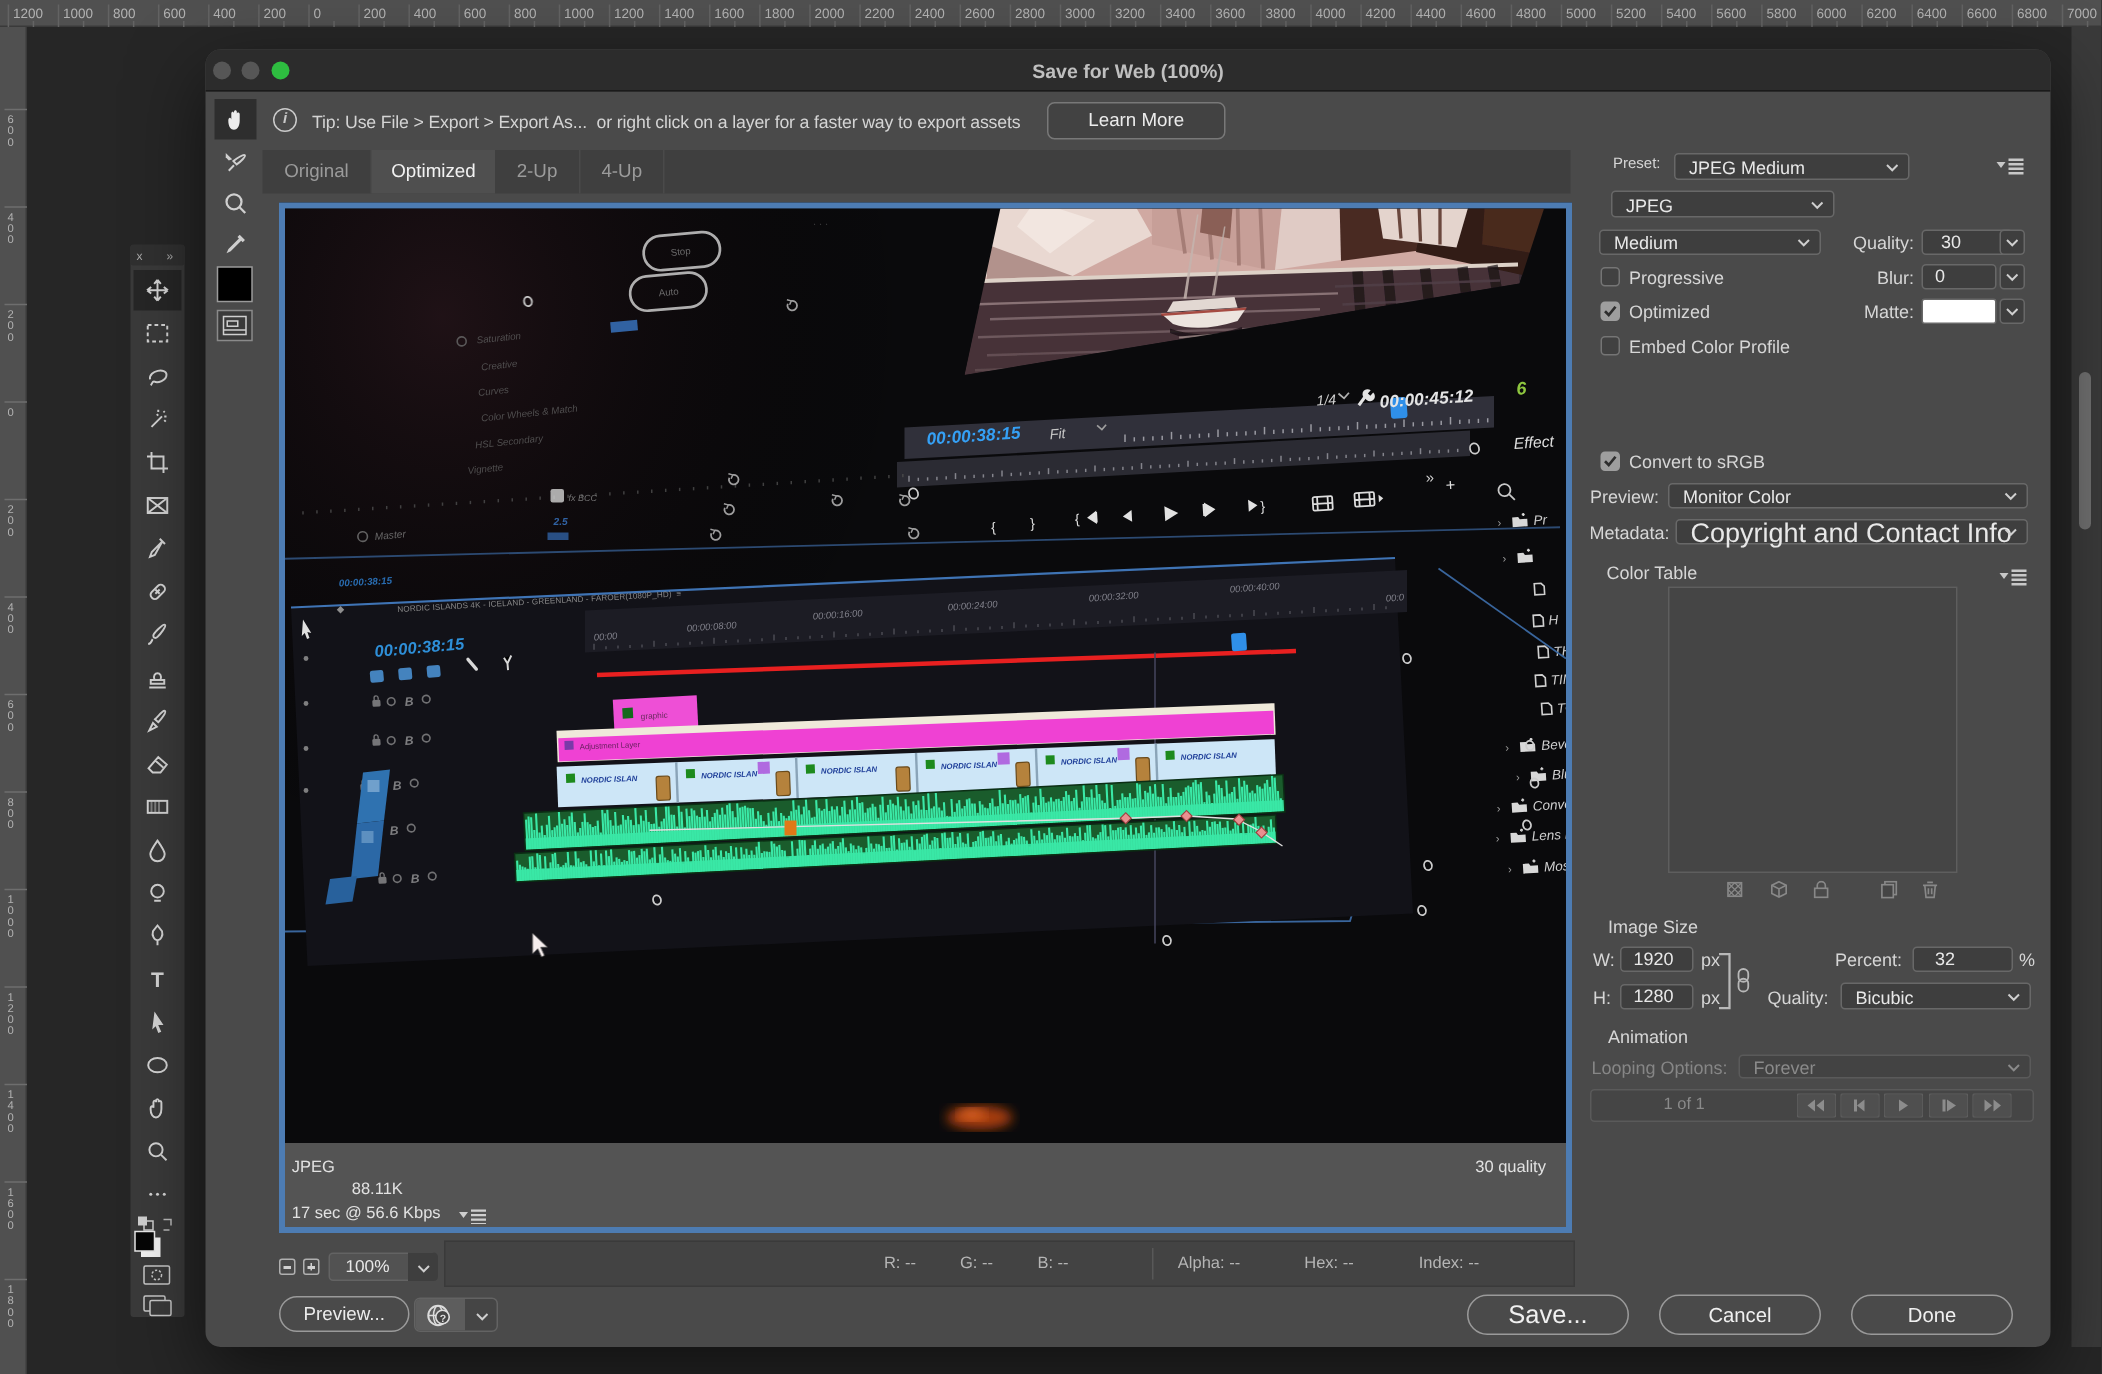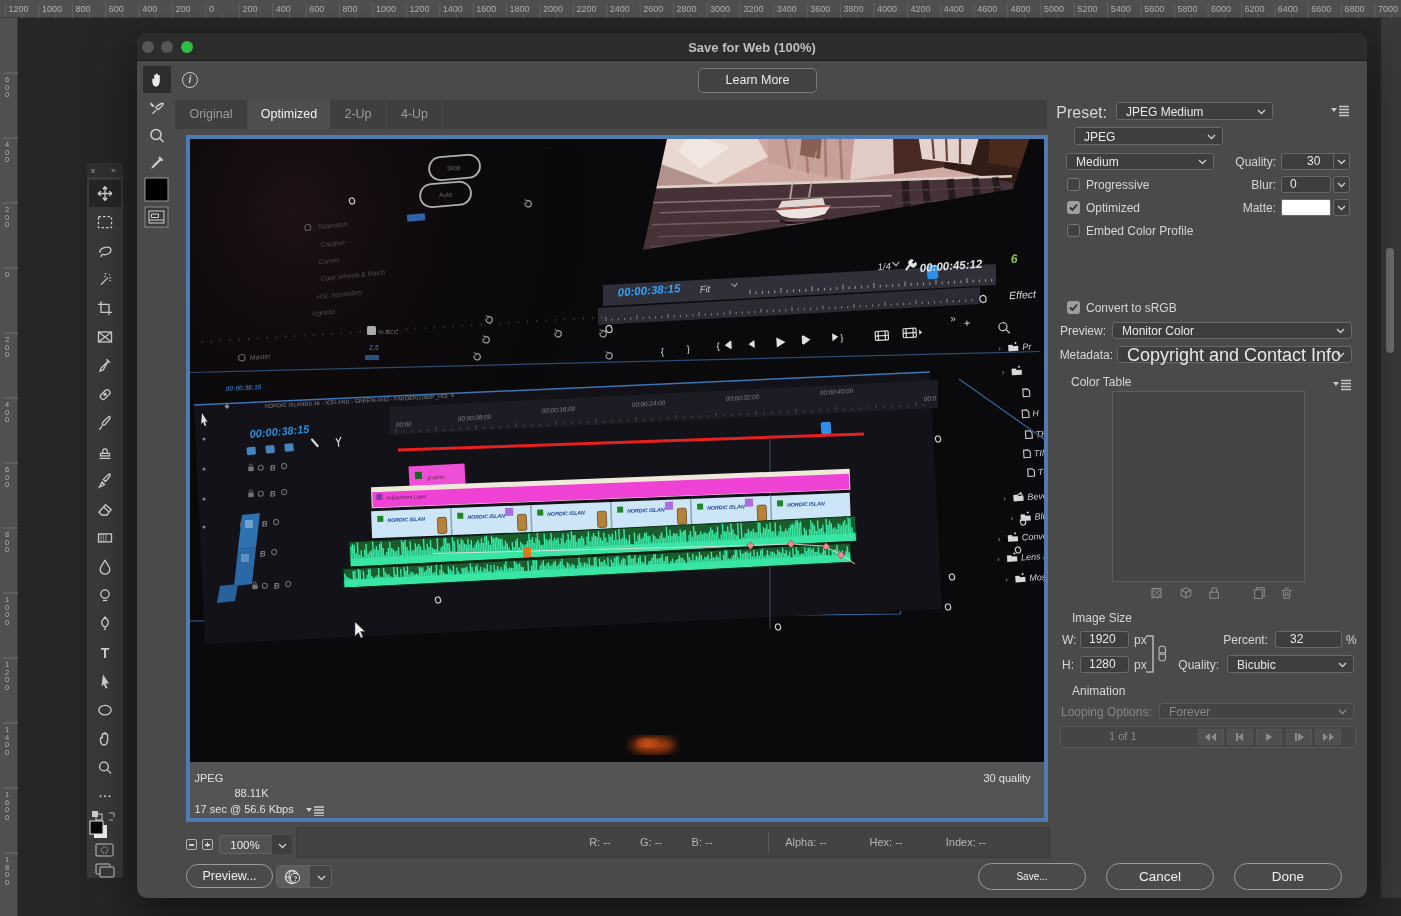--- a/index.html
+++ b/index.html
@@ -296,20 +296,21 @@
   <div class="abs" style="left:1386px;top:248px;width:8px;height:105px;background:#6f6f6f;border-radius:4px;"></div>
 
   <div class="abs" id="dialog" style="left:137px;top:33px;width:1230px;height:865px;background:#4a4a4a;border-radius:10px;box-shadow:0 18px 50px rgba(0,0,0,.55);overflow:hidden;">
     <div class="abs" style="left:0;top:0;width:1230px;height:28px;background:#2c2c2c;border-bottom:1px solid #1a1a1a;"></div>
     <div class="abs" style="left:5px;top:8px;width:12px;height:12px;border-radius:50%;background:#565656;"></div>
     <div class="abs" style="left:24px;top:8px;width:12px;height:12px;border-radius:50%;background:#565656;"></div>
     <div class="abs" style="left:44px;top:8px;width:12px;height:12px;border-radius:50%;background:#2ebd40;"></div>
     <div class="abs" style="left:0;top:7px;width:1230px;text-align:center;color:#bfbfbf;font-size:13px;font-weight:bold;">Save for Web (100%)</div>
 
     <div class="abs" style="left:45px;top:39px;width:16px;height:16px;border:1.5px solid #c9c9c9;border-radius:50%;color:#c9c9c9;font-size:10px;text-align:center;line-height:14px;font-weight:bold;font-style:italic;">i</div>
+    <div class="abs" style="left:71px;top:41px;color:#d4d4d4;font-size:11.8px;letter-spacing:-0.1px;">Tip: Use File &gt; Export &gt; Export As...&nbsp; or right click on a layer for a faster way to export assets</div>
     <div class="abs" style="left:561px;top:35px;width:119px;height:25px;background:#424242;border:1px solid #787878;border-radius:5px;color:#ececec;font-size:12.5px;text-align:center;line-height:23px;">Learn More</div>
 
     <svg width="40" height="210" style="position:absolute;left:4px;top:30px">
         <rect x="2" y="3" width="28" height="27" fill="#2e2e2e"></rect>
         <g transform="translate(16,17)">
           <path d="M-4.8,0.5 C-4.8,-2 -3.1,-2 -2.8,-0.3 L-2.8,-4.3 C-2.8,-5.8 -1,-5.8 -1,-4.3 L-1,-5.3 C-1,-6.8 0.9,-6.8 0.9,-5.3 L0.9,-4.2 C0.9,-5.4 2.8,-5.4 2.8,-4 L2.8,0.5 C2.8,4.4 0.9,6.5 -1,6.5 C-3.1,6.5 -4.8,4.4 -4.8,0.5 Z" fill="#ececec"></path>
         </g>
         <g transform="translate(16,45)">
           <path d="M-6.5,-6 L-2.2,-1.8 L-4.5,-1 L-6.5,-3.2 Z" fill="#cfcfcf"></path>
           <path d="M6.2,-4.5 C7,-3.7 3.5,-0.2 0.8,1.6 L-1.4,-0.6 C1.2,-2.8 5.4,-5.3 6.2,-4.5 Z" fill="none" stroke="#cfcfcf" stroke-width="1.3"></path>
@@ -935,21 +936,21 @@
         <div class="abs" style="left:5px;top:25px;margin-left:40px;">88.11K</div>
         <div class="abs" style="left:5px;top:41px;">17 sec @ 56.6 Kbps</div>
         <svg class="abs" style="left:116px;top:44px" width="20" height="10">
             <path d="M0,2 L6,2 L3,6 Z" fill="#cfcfcf"></path>
             <path d="M8,1 h10 M8,4 h10 M8,7 h10 M8,10 h10" stroke="#cfcfcf" stroke-width="1.5"></path>
           </svg>
         <div class="abs" style="left:794px;top:10px;">30 quality</div>
       </div>
     </div>
 
-    <div class="abs" style="left:810px;top:71px;width:160px;text-align:right;color:#d6d6d6;font-size:16px;">Preset:</div>
+    <div class="abs" style="left:810px;top:71px;width:160px;text-align:right;color:#d6d6d6;font-size:10px;">Preset:</div>
       <div class="abs" style="left:979px;top:69px;width:157px;height:18px;background:#3e3e3e;border:1px solid #686868;border-radius:3px;">
         <div class="abs" style="left:9px;top:1px;color:#e8e8e8;font-size:12px;line-height:16px;white-space:nowrap;">JPEG Medium</div>
         <svg class="abs" style="right:6px;top:6px" width="9" height="6">
           <path d="M1,1 L4.5,4.5 L8,1" stroke="#cfcfcf" stroke-width="1.3" fill="none"></path>
         </svg>
       </div>
       <svg class="abs" style="left:1193px;top:72px" width="20" height="12">
         <path d="M1,3 L7,3 L4,7 Z" fill="#c8c8c8"></path>
         <path d="M9,1.5 h10 M9,4.5 h10 M9,7.5 h10 M9,10.5 h10" stroke="#c8c8c8" stroke-width="1.6"></path>
       </svg>
@@ -959,21 +960,21 @@
           <path d="M1,1 L4.5,4.5 L8,1" stroke="#cfcfcf" stroke-width="1.3" fill="none"></path>
         </svg>
       </div>
       <div class="abs" style="left:929px;top:120px;width:148px;height:17px;background:#3e3e3e;border:1px solid #686868;border-radius:3px;">
         <div class="abs" style="left:9px;top:0px;color:#e8e8e8;font-size:12px;line-height:16px;white-space:nowrap;">Medium</div>
         <svg class="abs" style="right:6px;top:5px" width="9" height="6">
           <path d="M1,1 L4.5,4.5 L8,1" stroke="#cfcfcf" stroke-width="1.3" fill="none"></path>
         </svg>
       </div>
       <div class="abs" style="left:979px;top:122px;width:160px;text-align:right;color:#d6d6d6;font-size:12px;">Quality:</div>
-      <div class="abs" style="left:1144px;top:120px;width:61px;height:17px;background:#3e3e3e;border:1px solid #686868;border-radius:3px;color:#e8e8e8;font-size:12px;line-height:15px;padding-left:25px;">30</div>
+      <div class="abs" style="left:1144px;top:120px;width:61px;height:17px;background:#3e3e3e;border:1px solid #686868;border-radius:3px;color:#e8e8e8;font-size:12px;line-height:15px;padding-left:12px;">30</div>
       <div class="abs" style="left:1196px;top:120px;width:17px;height:17px;background:#3e3e3e;border:1px solid #686868;border-radius:3px;">
         <svg class="abs" style="left:3px;top:5px" width="9" height="6">
           <path d="M1,1 L4.5,4.5 L8,1" stroke="#cfcfcf" stroke-width="1.3" fill="none"></path>
         </svg>
       </div>
       <div class="abs" style="left:930px;top:145px;width:13px;height:13px;background:#414141;border:1px solid #757575;border-radius:3px;"></div>
       <div class="abs lbl" style="left:949px;top:145px;">Progressive</div>
       <div class="abs" style="left:979px;top:145px;width:160px;text-align:right;color:#d6d6d6;font-size:12px;">Blur:</div>
       <div class="abs" style="left:1144px;top:143px;width:50px;height:17px;background:#3e3e3e;border:1px solid #686868;border-radius:3px;color:#e8e8e8;font-size:12px;line-height:15px;padding-left:8px;">0</div>
       <div class="abs" style="left:1196px;top:143px;width:17px;height:17px;background:#3e3e3e;border:1px solid #686868;border-radius:3px;">
@@ -1130,17 +1131,17 @@
           <circle cx="8" cy="8" r="6.5" fill="none" stroke="#dcdcdc" stroke-width="1.3"></circle>
           <ellipse cx="8" cy="8" rx="3" ry="6.5" fill="none" stroke="#dcdcdc" stroke-width="1"></ellipse>
           <path d="M1.5,8 h13" stroke="#dcdcdc" stroke-width="1"></path>
           <circle cx="11" cy="9" r="4.5" fill="#454545" stroke="#dcdcdc" stroke-width="1.1"></circle>
           <text x="9.2" y="12.2" fill="#dcdcdc" font-size="7" font-weight="bold">?</text>
         </svg>
         <svg class="abs" style="left:40px;top:9px" width="9" height="6">
           <path d="M1,1 L4.5,4.5 L8,1" stroke="#cfcfcf" stroke-width="1.3" fill="none"></path>
         </svg>
       </div>
-      <div class="abs" style="left:841px;top:830px;width:108px;height:27px;border:1.5px solid #9a9a9a;border-radius:13.5px;color:#f0f0f0;font-size:10px;text-align:center;line-height:25px;">Save...</div>
+      <div class="abs" style="left:841px;top:830px;width:108px;height:27px;border:1.5px solid #9a9a9a;border-radius:13.5px;color:#f0f0f0;font-size:17px;text-align:center;line-height:25px;">Save...</div>
       <div class="abs" style="left:969px;top:830px;width:108px;height:27px;border:1.5px solid #9a9a9a;border-radius:13.5px;color:#f0f0f0;font-size:13.5px;text-align:center;line-height:25px;">Cancel</div>
       <div class="abs" style="left:1097px;top:830px;width:108px;height:27px;border:1.5px solid #9a9a9a;border-radius:13.5px;color:#f0f0f0;font-size:13.5px;text-align:center;line-height:25px;">Done</div>
   </div>
 </div>
 
 </body></html>

